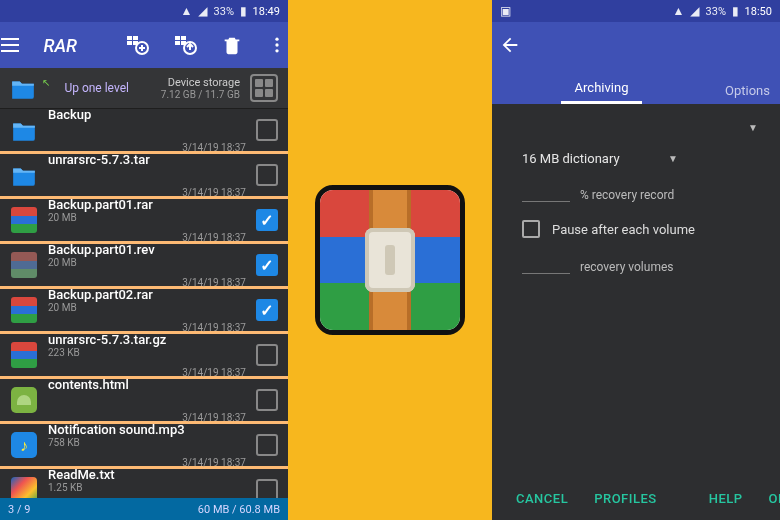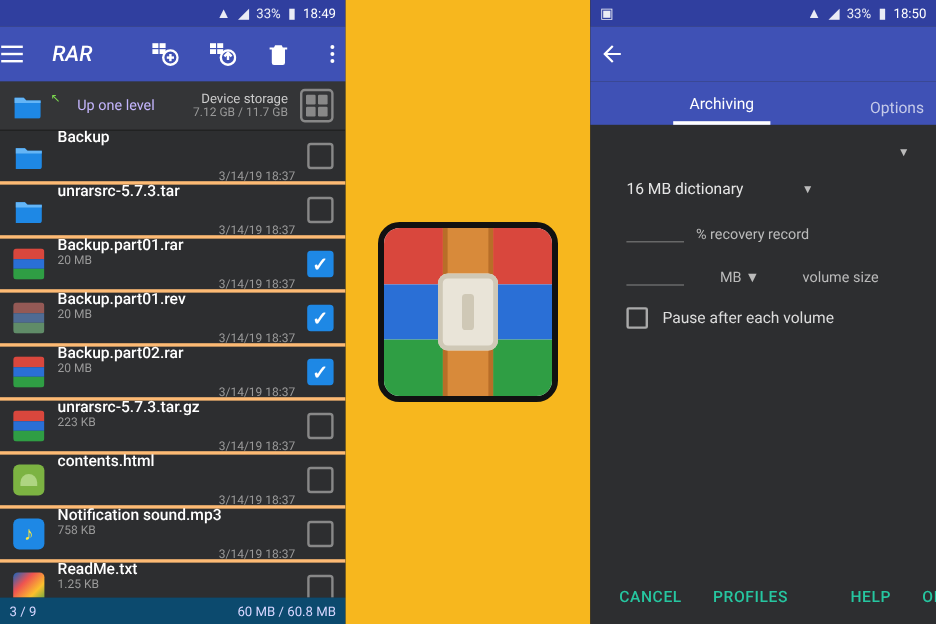--- a/index.html
+++ b/index.html
@@ -35,21 +35,21 @@
   .row { display:flex; align-items:center; padding:6px 10px 6px 10px; border-bottom:3px solid #fdba74; background:#2d2e30; height:45px; gap:10px; }
   .row .ic { width:28px; height:28px; flex:0 0 28px; display:flex; align-items:center; justify-content:center; }
   .row .txt { flex:1; min-width:0; }
   .row .name { color:#fff; font-size:13px; font-weight:500; white-space:nowrap; overflow:hidden; text-overflow:ellipsis;}
   .row .meta { color:#9a9a9a; font-size:10px; display:flex; gap:20px; }
   .row .meta .date { margin-left:auto;margin-top:20px; }
   .chk { width:22px; height:22px; border:2px solid #888; border-radius:3px; cursor:pointer; display:flex; align-items:center; justify-content:center;}
   .chk.checked { background:#1e88e5; border-color:#1e88e5; }
   .chk.checked::after { content:"✓"; color:#fff; font-size:16px; font-weight:bold; }
 
-  .bottom-bar { height:22px; background:#0c4a6e; color:#d6d6ff; font-size:11px; display:flex; align-items:center; padding:0 8px; }
+  .bottom-bar { height:22px; background:#0369a1; color:#d6d6ff; font-size:11px; display:flex; align-items:center; padding:0 8px; }
   .bottom-bar .r { margin-left:auto; }
 
   
   .app-icon { width:150px; height:150px; border-radius:18px; border:5px solid #111; background:#fff; position:relative; overflow:hidden;}
   .app-icon .stripe { position:absolute; left:0; right:0; height:33.33%; }
   .app-icon .s1{ top:0; background:#d9473d;}
   .app-icon .s2{ top:33.33%; background:#2a6fd6;}
   .app-icon .s3{ top:66.66%; background:#2f9e44;}
   .app-icon .belt { position:absolute; top:0; bottom:0; left:50%; transform:translateX(-50%); width:42px; background:#d88a3a; box-shadow:inset 4px 0 0 #b86e28, inset -4px 0 0 #b86e28;}
   .app-icon .buckle { position:absolute; top:50%; left:50%; transform:translate(-50%,-50%); width:50px; height:64px; background:#e9e4d8; border-radius:8px; box-shadow: inset 0 0 0 4px #cfc8b6;}
@@ -344,30 +344,27 @@
     </div>
     <div class="sel" style="padding-right:80px">
       <span>16 MB dictionary</span>
       <span style="flex:1"></span>
         <span class="tri">▼</span>
     </div>
     <div class="inline">
       <div class="uline sm"></div>
       <span>%  recovery record</span>
     </div>
-    <div class="inline">
-      <div class="uline sm"></div>
-      <span style="width:10px"></span>
-      <span><span>MB</span> <span class="tri">▼</span></span>
-      <span style="width:16px"></span>
-      <span>volume size</span>
-    </div>
     <div class="chkrow">
       <div class="chkbox"></div>
       <span>Pause after each volume</span>
+    </div>
+    <div class="inline">
+      <div class="uline sm"></div>
+      <span>recovery volumes</span>
     </div>
   </div>
 
   <div class="actions">
     <span>CANCEL</span>
     <span>PROFILES</span>
     <span class="sp"></span>
     <span>HELP</span>
     <span>OK</span>
   </div>

